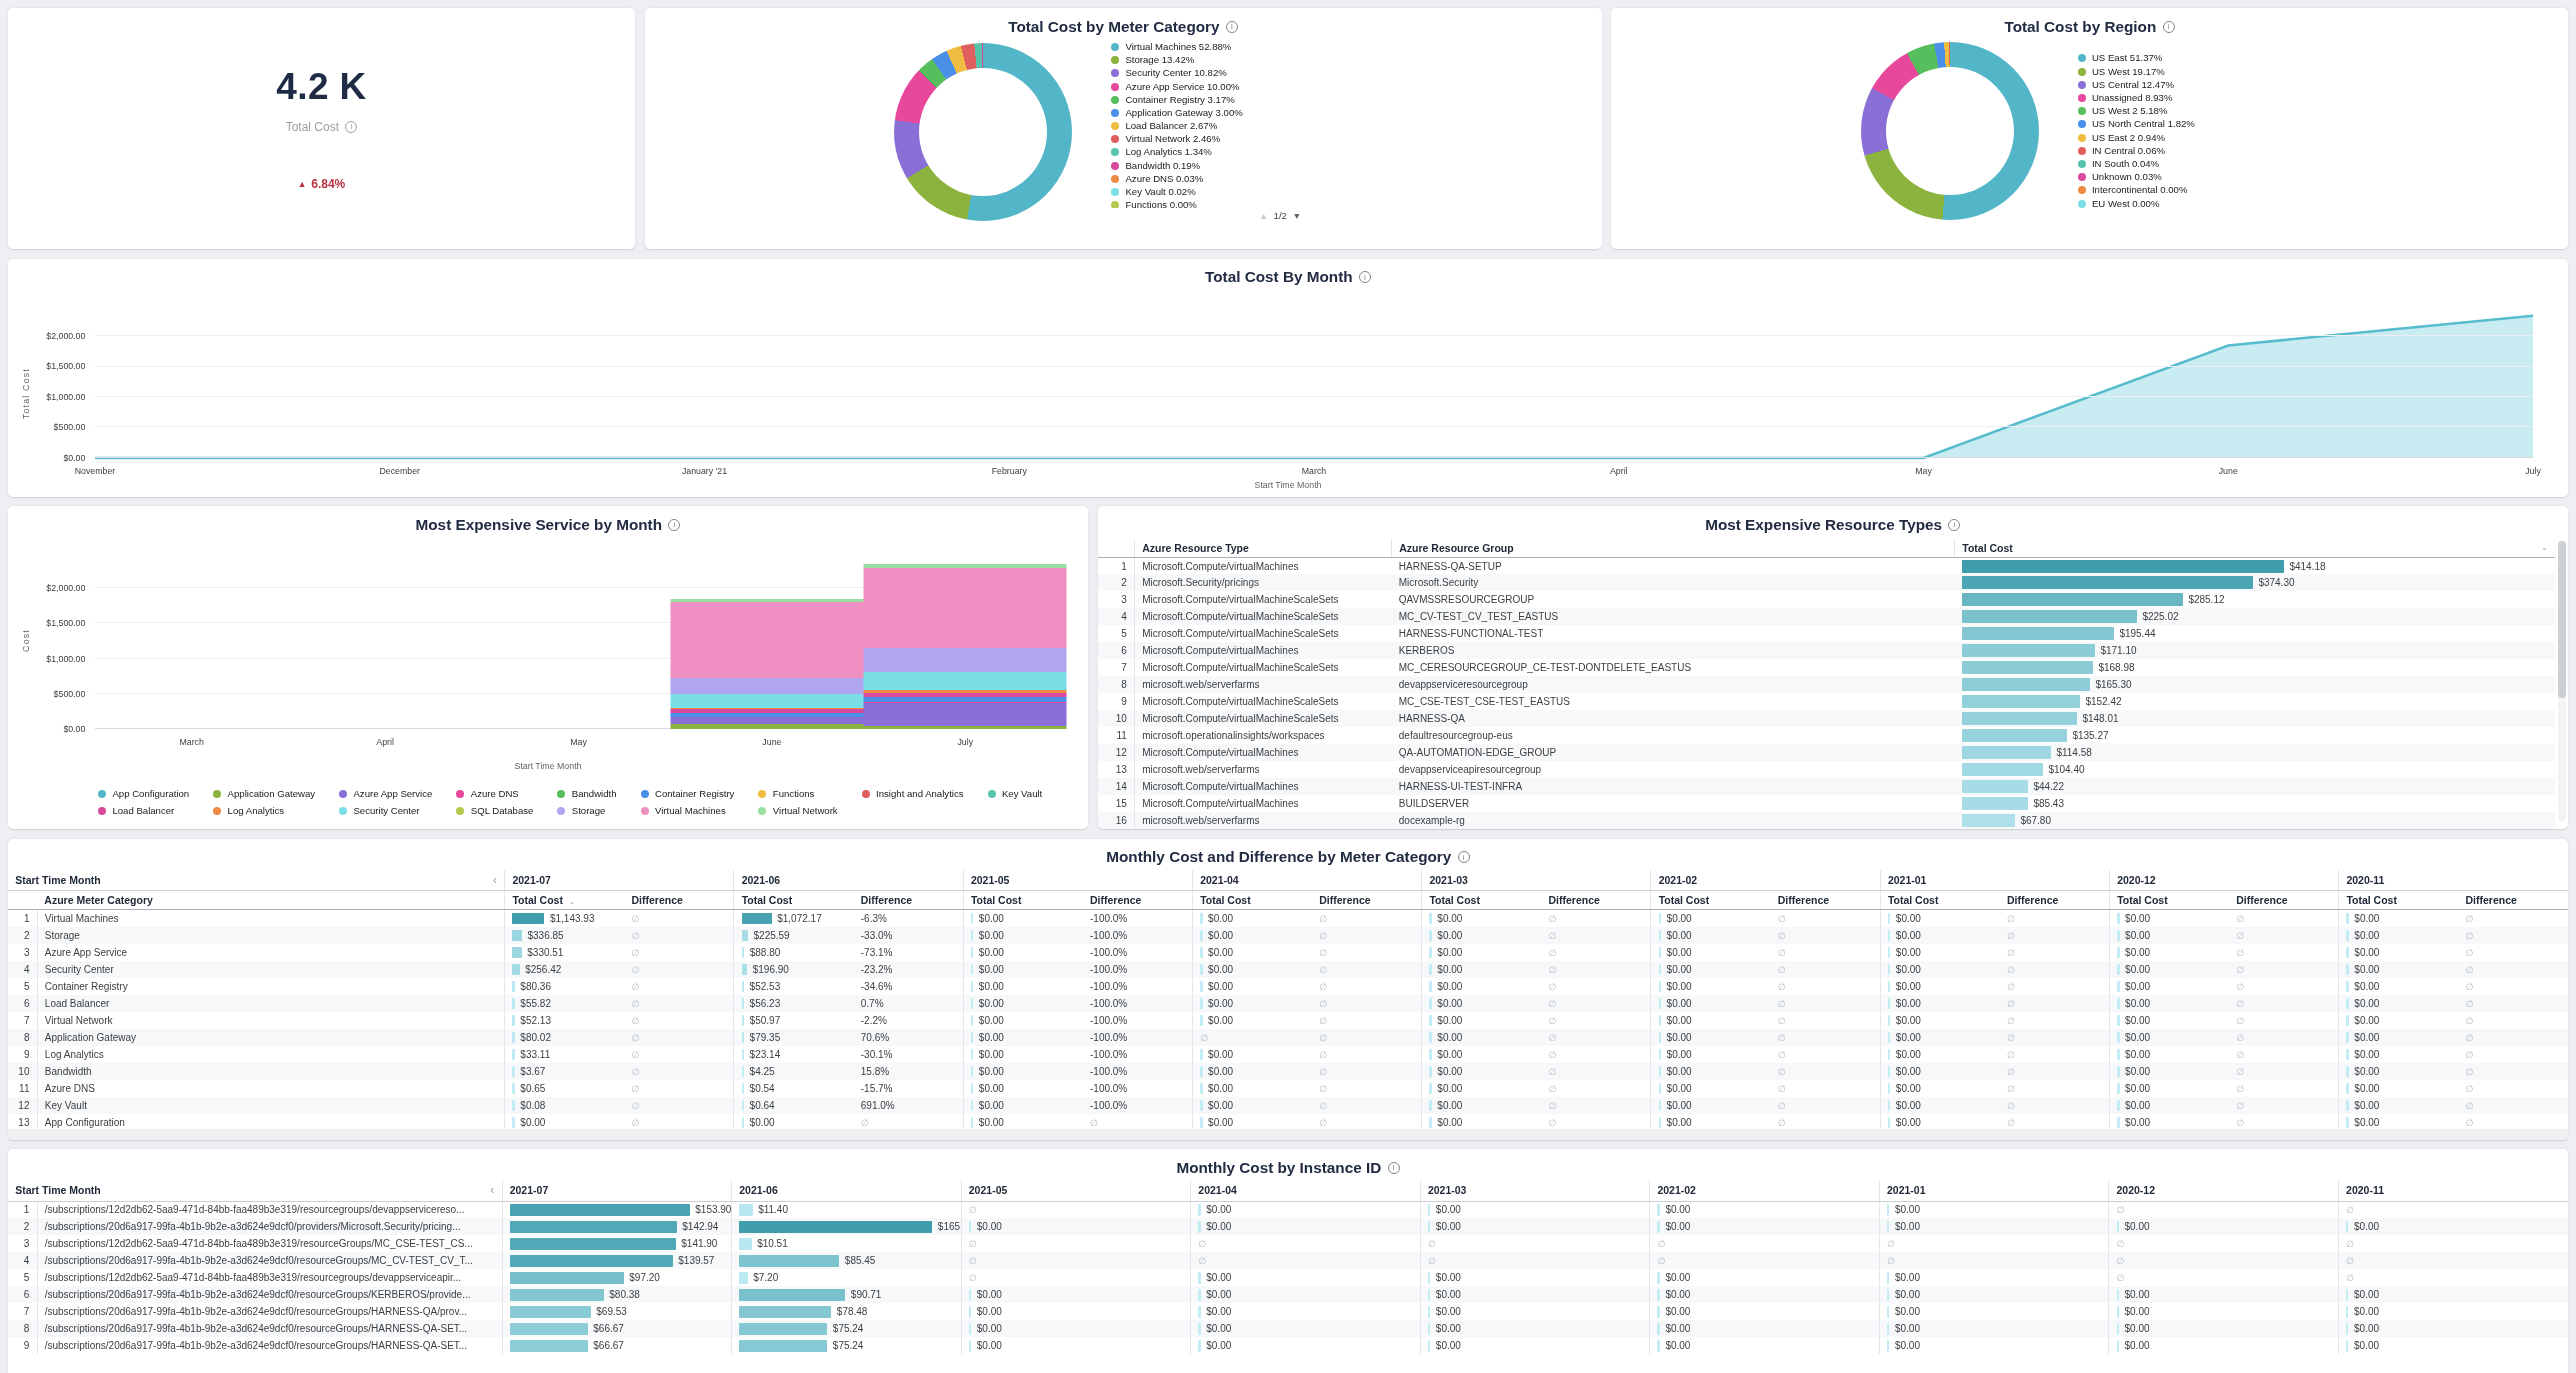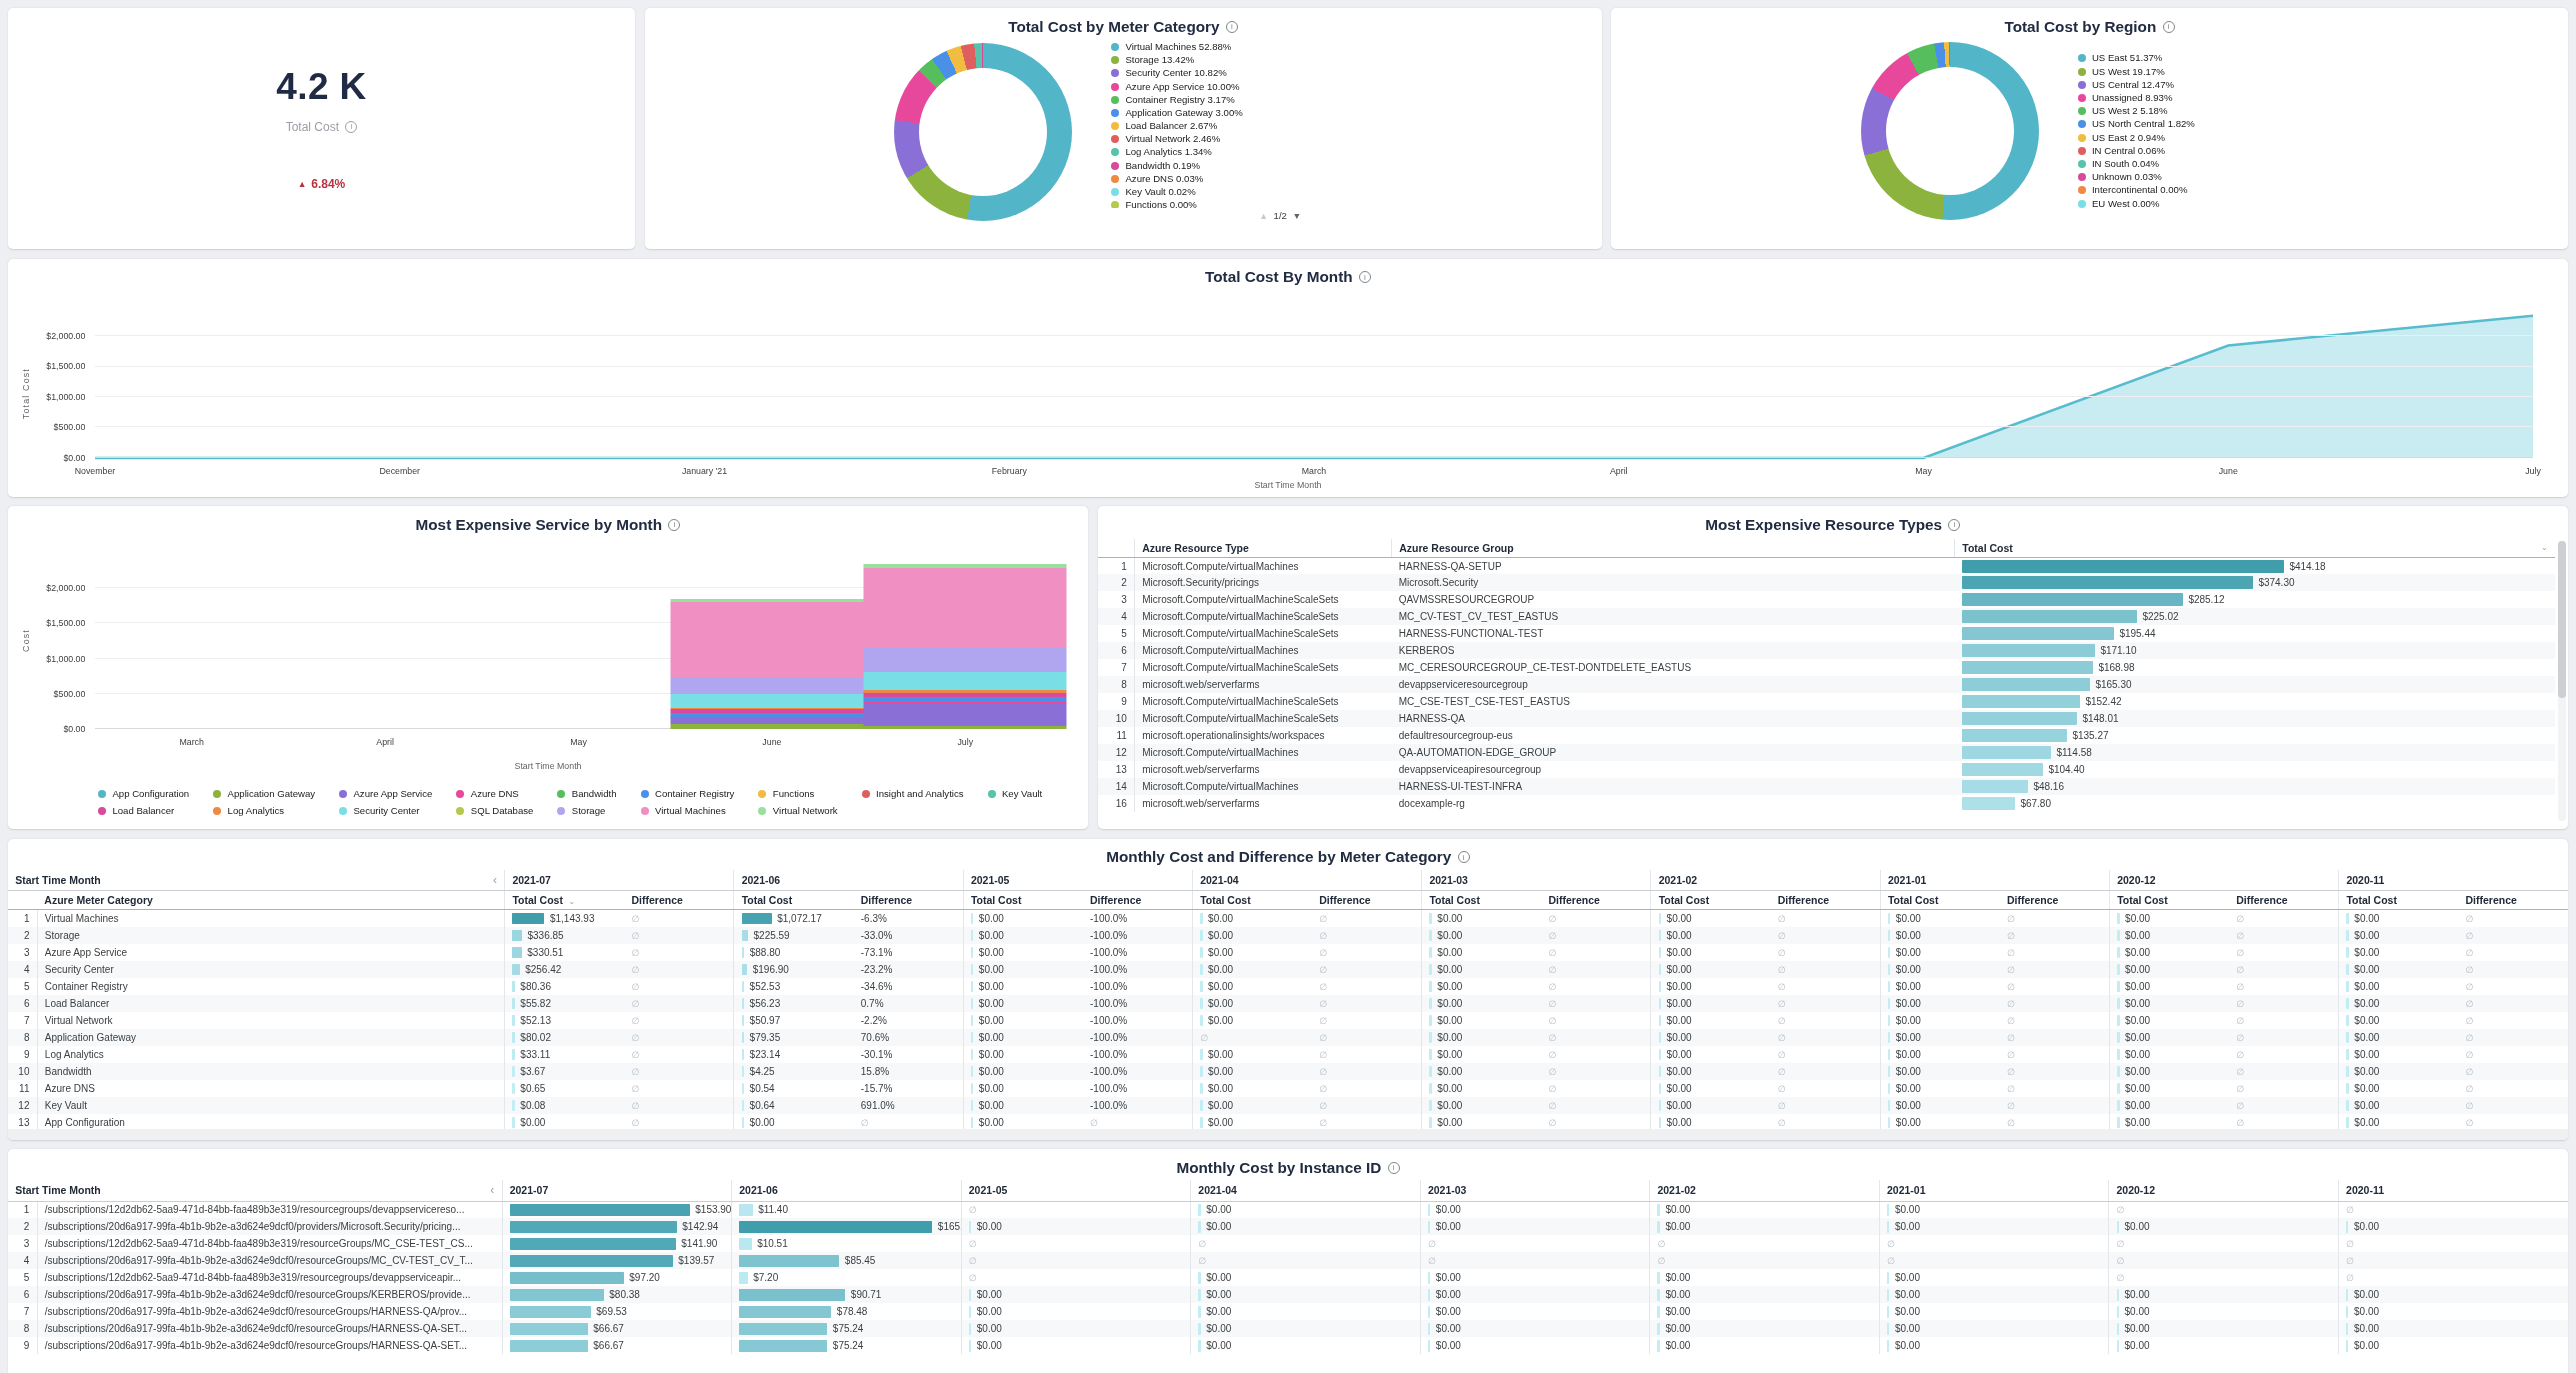--- a/index.html
+++ b/index.html
@@ -550,21 +550,32 @@
                 </span>
               </td>
             </tr>
             <tr>
               <td class="num">14</td>
               <td>Microsoft.Compute/virtualMachines</td>
               <td>HARNESS-UI-TEST-INFRA</td>
               <td>
                 <span class="cbar">
                   <span class="bar" style="width:66px;height:13px;background:#a7dce6"></span>
-                  <span>$48.16</span>
+                  <span>$44.22</span>
+                </span>
+              </td>
+            </tr>
+            <tr>
+              <td class="num">15</td>
+              <td>Microsoft.Compute/virtualMachines</td>
+              <td>BUILDSERVER</td>
+              <td>
+                <span class="cbar">
+                  <span class="bar" style="width:66px;height:13px;background:#a7dce6"></span>
+                  <span>$85.43</span>
                 </span>
               </td>
             </tr>
             <tr>
               <td class="num">16</td>
               <td>microsoft.web/serverfarms</td>
               <td>docexample-rg</td>
               <td>
                 <span class="cbar">
                   <span class="bar" style="width:53px;height:13px;background:#ade0e9"></span>

